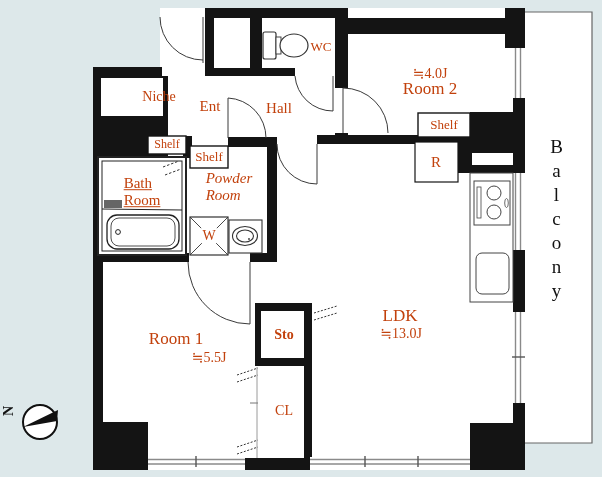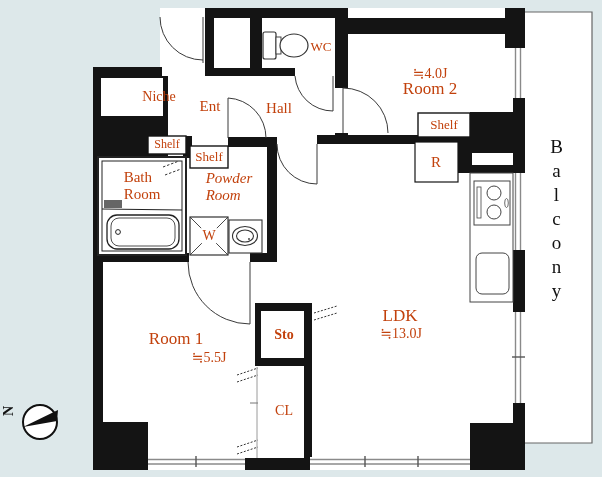--- a/index.html
+++ b/index.html
@@ -216,21 +216,21 @@
   <div class="lbl sz13" style="left:321px;top:47px;">WC</div>
 
   <div class="lbl sz17" style="left:430px;top:55px;margin-top:34px;">Room 2</div>
   <div class="lbl sz16" style="left:430px;top:74px;">≒4.0J</div>
 
   <div class="lbl sz12" style="left:167px;top:145px;">Shelf</div>
   <div class="lbl sz13" style="left:209px;top:157px;">Shelf</div>
   <div class="lbl sz13" style="left:444px;top:125px;">Shelf</div>
   <div class="lbl sz15" style="left:436px;top:162px;">R</div>
 
-  <div class="lbl sz15 two-line" style="left:142px;top:186px;">
+  <div class="lbl sz15 two-line" style="left:142px;top:192px;text-decoration:underline;">
     <span>Bath</span>
     <span>Room</span>
   </div>
   <div class="lbl sz15 two-line" style="left:229px;top:187px;font-style:italic;">
     <span>Powder</span>
     <span>Room</span>
   </div>
   <div class="lbl sz16" style="left:209px;top:236px;">
     <span class="w-chip">W</span>
   </div>

